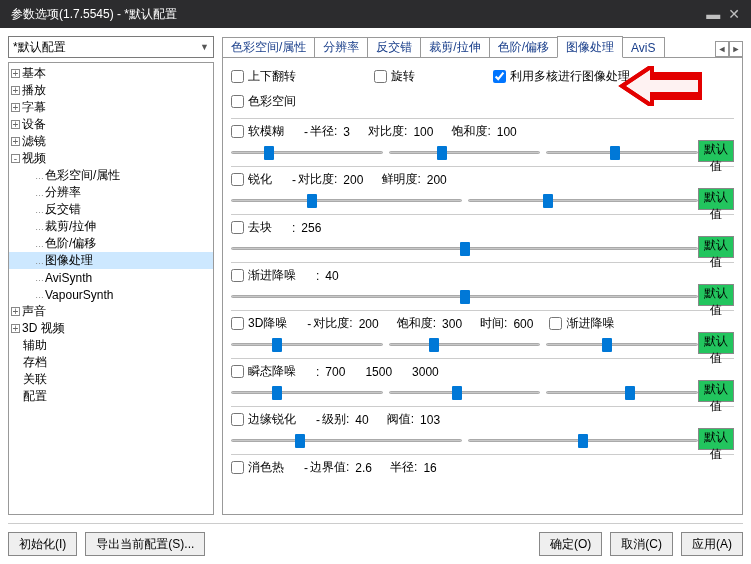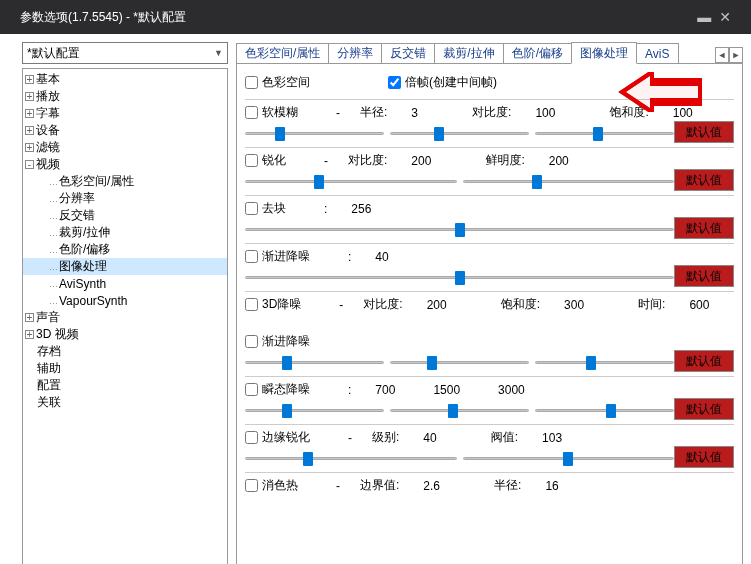--- a/index.html
+++ b/index.html
@@ -1,21 +1,21 @@
 <!DOCTYPE html>
 <html><head>
 <meta charset="utf-8">
 <style>
 *{box-sizing:border-box;margin:0;padding:0;font-family:"Microsoft YaHei","Segoe UI",Tahoma,sans-serif;font-size:12px;color:#000}
 body{background:#fff;width:751px;height:564px;overflow:hidden}
-.titlebar{background:#2c2c2e;height:34px;display:flex;align-items:center;justify-content:space-between;padding:0 20px}
+.titlebar{background:#2c2c2e;height:28px;display:flex;align-items:center;justify-content:space-between;padding:0 11px}
 .titlebar .title{color:#fff;font-size:12px}
 .titlebar .winbtns{display:flex;gap:8px}
 .titlebar .winbtns span{color:#c0c0c0;font-size:14px;cursor:pointer}
-.body{display:flex;flex-direction:column;height:calc(100% - 28px);background:#fff;padding:8px 8px 0 22px}
+.body{display:flex;flex-direction:column;height:calc(100% - 28px);background:#fff;padding:8px 8px 0 8px}
 .main{display:flex;flex:1;gap:8px;overflow:hidden}
 .left{width:206px;display:flex;flex-direction:column}
 .combo{height:22px;border:1px solid #7a7a7a;background:#fff;display:flex;align-items:center;justify-content:space-between;padding:0 4px;margin-bottom:4px}
 .combo .cv{font-size:12px}
 .combo .dd{font-size:9px;color:#555}
 .tree{flex:1;border:1px solid #999;overflow:auto;padding:2px 0}
 .tree-item{display:flex;align-items:center;height:17px;cursor:default;white-space:nowrap}
 .tree-item .exp{width:14px;text-align:center;font-size:10px;color:#666;display:inline-block}
 .tree-item .exp.box{border:1px solid #888;width:9px;height:9px;line-height:7px;margin:0 2px}
 .tree-item .dots{color:#888;font-size:9px;letter-spacing:-1px;margin-right:2px}
@@ -24,29 +24,29 @@
 .tabs{display:flex;align-items:flex-end;height:22px;border-bottom:1px solid #999;position:relative}
 .tab{padding:2px 8px;border:1px solid #999;border-bottom:none;margin-right:-1px;background:#fff;color:#1a3f8b;cursor:pointer;height:20px;display:flex;align-items:center}
 .tab.active{background:#fff;height:22px;z-index:2;border-bottom:1px solid #fff;margin-bottom:-1px}
 .tab-nav{margin-left:auto;display:flex}
 .tab-nav span{border:1px solid #999;width:14px;height:16px;display:flex;align-items:center;justify-content:center;font-size:9px;color:#555;cursor:pointer}
 .panel{flex:1;overflow-y:auto;overflow-x:hidden;border:1px solid #999;border-top:none;padding:6px 8px;position:relative}
 .row{display:flex;align-items:center;flex-wrap:wrap;padding:4px 0}
 .chk{display:flex;align-items:center;margin-right:18px}
 .chk input{margin-right:4px}
 .sep{border-top:1px solid #ccc;margin:4px 0}
-.param-row{display:flex;align-items:center;gap:20px;flex-wrap:wrap}
+.param-row{display:flex;align-items:center;gap:2px;flex-wrap:wrap}
 .param-row .plabel{display:flex;align-items:center}
 .param-row .plabel input{margin-right:4px}
 .param-row .val{margin-left:4px;margin-right:14px}
 .sliders{display:flex;align-items:center;gap:6px;margin-top:2px}
 .slider{position:relative;height:18px;flex:1;min-width:60px}
 .slider .track{position:absolute;top:8px;left:0;right:0;height:3px;background:#c8c8c8;border:1px solid #aaa;border-radius:2px}
 .slider .thumb{position:absolute;top:3px;width:10px;height:14px;background:#0078d7;border-radius:1px}
-.def-btn{width:60px;height:22px;border:1px solid #888;background:#b91c1c;cursor:pointer;margin-left:auto}
+.def-btn{width:36px;height:22px;border:1px solid #888;background:#22c55e;cursor:pointer;margin-left:auto}
 .section-body{display:flex;align-items:center}
 .section-left{flex:1}
 .footer{border-top:1px solid #ccc;margin-top:8px;padding:8px 0;display:flex;align-items:center;gap:8px}
 .footer .btn{height:24px;padding:0 10px;border:1px solid #888;background:#efefef;cursor:pointer}
 .footer .spacer{flex:1}
 .arrow-overlay{position:absolute;top:8px;right:40px;pointer-events:none}
 .watermark{position:absolute;bottom:28px;right:10px;color:#d9d9d9;font-size:20px;letter-spacing:1px;pointer-events:none}
 </style>
 </head>
 <body>
@@ -126,33 +126,33 @@
           <div class="tree-item">
             <span class="exp box">+</span>
             <span> 声音</span>
           </div>
           <div class="tree-item">
             <span class="exp box">+</span>
             <span> 3D 视频</span>
           </div>
           <div class="tree-item">
             <span class="exp"></span>
+            <span> 辅助</span>
+          </div>
+          <div class="tree-item">
+            <span class="exp"></span>
             <span> 存档</span>
           </div>
           <div class="tree-item">
             <span class="exp"></span>
-            <span> 辅助</span>
+            <span> 关联</span>
           </div>
           <div class="tree-item">
             <span class="exp"></span>
             <span> 配置</span>
-          </div>
-          <div class="tree-item">
-            <span class="exp"></span>
-            <span> 关联</span>
           </div>
         </div>
     </div>
     <div class="right">
       <div class="tabs" id="tabs">
           <div class="tab">色彩空间/属性</div>
           <div class="tab">分辨率</div>
           <div class="tab">反交错</div>
           <div class="tab">裁剪/拉伸</div>
           <div class="tab">色阶/偏移</div>
@@ -161,30 +161,42 @@
           <div class="tab-nav">
             <span>◄</span>
             <span>►</span>
           </div>
         </div>
       <div class="panel" id="panel">
         <svg class="arrow-overlay" width="120" height="40">
           <path d="M118 8 L118 32 L70 32 L70 40 L40 20 L70 0 L70 8 Z" fill="none" stroke="#e30000" stroke-width="4"></path>
           <path d="M70 0 L40 20 L70 40 L70 28 L118 28 L118 12 L70 12 Z" fill="rgba(227,0,0,0.05)" stroke="#e30000" stroke-width="4"></path>
         </svg>
-          <div class="row">
+      <div class="row">
             <label class="chk">
               <input type="checkbox" style="">
-              <span>色彩空间</span>
+              <span>上下翻转</span>
+            </label>
+            <span style="width: 60px;"></span>
+            <label class="chk">
+              <input type="checkbox" style="">
+              <span>旋转</span>
             </label>
             <span style="width: 60px;"></span>
             <label class="chk">
               <input type="checkbox" checked="" style="">
-              <span>倍帧(创建中间帧)</span>
-            </label>
+              <span>利用多核进行图像处理</span>
+            </label>
+          </div>
+          <div class="row">
+            <label class="chk">
+              <input type="checkbox" style="">
+              <span>色彩空间</span>
+            </label>
+            <span style="width: 60px;"></span>
           </div>
           <div class="sep"></div>
           <div class="param-row">
             <label class="chk plabel">
               <input type="checkbox" style="">
               <span>软模糊</span>
             </label>
             <span> - </span>
             <span>半径:</span>
             <span class="val">3</span>
@@ -374,13 +386,21 @@
             <span> - </span>
             <span>边界值:</span>
             <span class="val">2.6</span>
             <span></span>
             <span>半径:</span>
             <span class="val">16</span>
           </div>
         </div>
     </div>
   </div>
+  <div class="footer">
+    <button class="btn">初始化(I)</button>
+    <button class="btn">导出当前配置(S)...</button>
+    <div class="spacer"></div>
+    <button class="btn">确定(O)</button>
+    <button class="btn">取消(C)</button>
+    <button class="btn">应用(A)</button>
+  </div>
 </div>
 
 </body></html>

